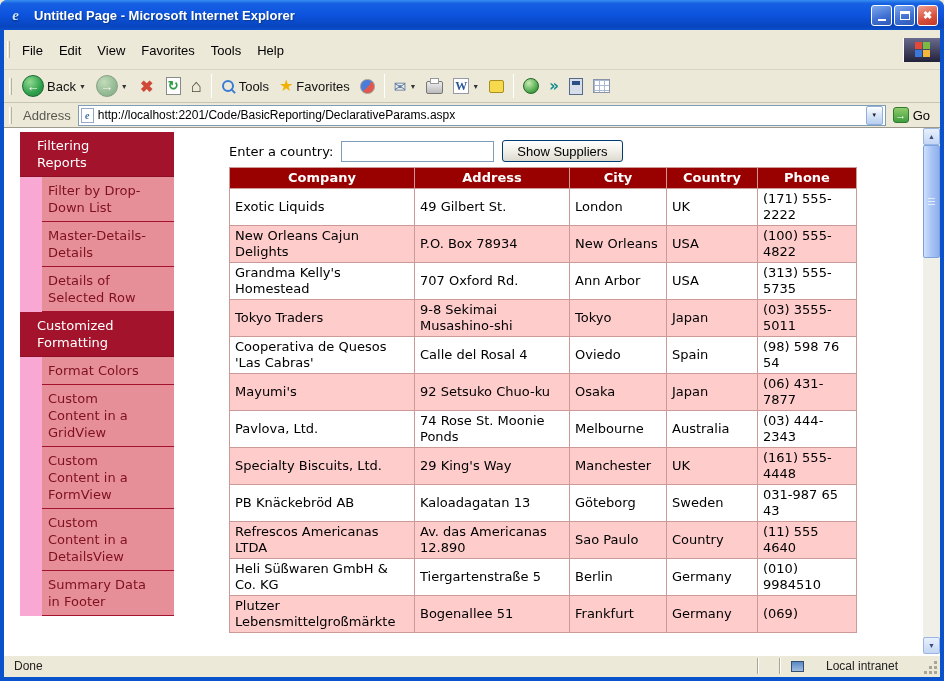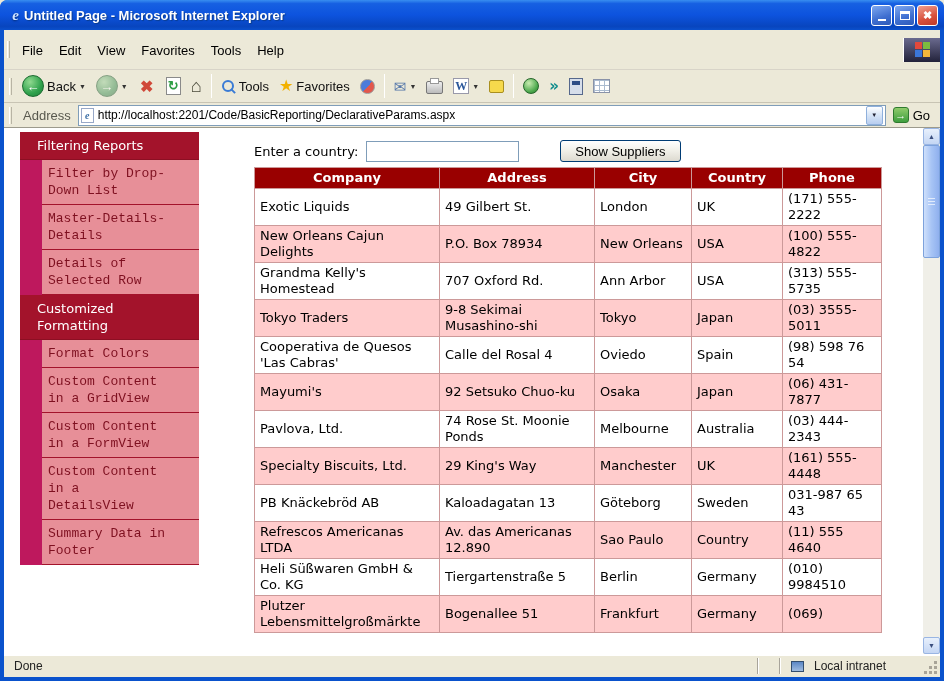--- a/index.html
+++ b/index.html
@@ -5,21 +5,21 @@
   *{box-sizing:border-box;}
   html,body{margin:0;padding:0;}
   body{width:944px;height:681px;overflow:hidden;font-family:"Liberation Sans",sans-serif;background:#ECE9D8;}
 
   
   .window{width:944px;height:681px;background:#0A52CC;border-radius:8px 8px 0 0;display:flex;flex-direction:column;padding:0 4px 4px;}
   .titlebar{height:30px;flex:none;margin:0 -4px;border-radius:7px 7px 0 0;padding:0 6px 0 7px;display:flex;align-items:center;
     background:linear-gradient(180deg,#388EF0 0%,#1660E2 12%,#0D53DE 50%,#0845BE 88%,#0A50CC 100%);}
   .ie-icon{width:17px;height:17px;display:flex;align-items:center;justify-content:center;color:#CFE4FF;
     font:italic bold 15px "Liberation Serif",serif;text-shadow:0 1px 2px #032A70;}
-  .title-text{color:#fff;font-weight:bold;font-size:13px;margin-left:0;text-shadow:1px 1px 1px #0B3C8C;white-space:nowrap;}
+  .title-text{color:#fff;font-weight:bold;font-size:13px;margin-left:10px;text-shadow:1px 1px 1px #0B3C8C;white-space:nowrap;}
   .win-buttons{margin-left:auto;display:flex;gap:2px;}
   .win-btn{width:21px;height:21px;border-radius:3px;border:1px solid #fff;display:flex;align-items:center;justify-content:center;color:#fff;}
   .win-btn.minb,.win-btn.maxb{background:linear-gradient(160deg,#7EA8F0,#3E6ED0 60%,#2E5AB8);}
   .win-btn.closeb{background:linear-gradient(160deg,#F0A090,#D8503C 60%,#C03A28);font-size:11px;font-weight:bold;}
   .min-glyph{width:8px;height:2px;background:#fff;margin-top:9px;}
   .max-glyph{width:10px;height:9px;border:1px solid #fff;border-top:3px solid #fff;}
 
   .frame-body{flex:1;min-height:0;background:#ECE9D8;display:flex;flex-direction:column;}
 
   
@@ -68,31 +68,31 @@
     font:italic bold 10px "Liberation Serif",serif;color:#3A6EA5;}
   .addr-url{flex:1;font-size:12px;color:#000000;white-space:nowrap;overflow:hidden;}
   .addr-dd{flex:none;width:17px;height:19px;background:linear-gradient(#FDFEFF,#D6E4F6 50%,#B8CEF0);border:1px solid #8FB0DC;border-radius:2px;
     display:flex;align-items:center;justify-content:center;font-size:6px;color:#223;}
   .go-btn{display:flex;align-items:center;gap:4px;background:none;border:none;font:13px "Liberation Sans",sans-serif;padding:0 6px 0 3px;}
   .go-icon{width:16px;height:16px;background:linear-gradient(#8FCB6B,#3E9E3E);border:1px solid #2E7A2E;border-radius:3px;color:#fff;
     display:flex;align-items:center;justify-content:center;font-weight:bold;font-size:11px;}
 
   
   .content{flex:1;min-height:0;position:relative;background:#fff;display:flex;overflow:hidden;}
-  .sidebar{flex:none;width:179px;margin:4px 0 0 16px;font:13px "DejaVu Sans",sans-serif;line-height:17px;align-self:flex-start;}
+  .sidebar{flex:none;width:154px;margin:4px 0 0 16px;font:13px "DejaVu Sans",sans-serif;line-height:17px;align-self:flex-start;}
   .sb-header{background:#A3132B;color:#fff;padding:5px 40px 5px 17px;border-bottom:1px solid #8C0F23;}
-  .sb-item-wrap{background:#be185d;padding-left:22px;font-family:Liberation Mono, monospace;}
+  .sb-item-wrap{background:#f9a8d4;padding-left:22px;}
   .sb-item{background:#E78F98;color:#7E1020;padding:5px 28px 5px 6px;border-bottom:1px solid #A3132B;}
 
   .main{flex:none;width:627px;margin:12px 0 0 55px;font-family:"DejaVu Sans",sans-serif;}
   .page-heading{font-size:18px;font-weight:bold;color:#000;margin:0 0 24px;}
   .form-row{display:flex;align-items:center;gap:8px;margin-bottom:5px;font-size:13px;color:#000;}
   .country-input{width:153px;height:21px;border:1px solid #7F9DB9;font:13px "DejaVu Sans",sans-serif;padding:1px 3px;}
   .xp-btn{height:22px;padding:0 14px;font:13px "Liberation Sans",sans-serif;color:#000;
-    background:linear-gradient(#FFFFFF,#F2F1EA 45%,#DDDAD0);border:1px solid #003C74;border-radius:3px;margin-left:33px;}
+    background:linear-gradient(#FFFFFF,#F2F1EA 45%,#DDDAD0);border:1px solid #003C74;border-radius:3px;}
 
   .grid{border-collapse:collapse;table-layout:fixed;width:627px;font:13px "DejaVu Sans",sans-serif;color:#000;}
   .c-company{width:185px}.c-address{width:155px}.c-city{width:97px}.c-country{width:91px}.c-phone{width:99px}
   .grid th{background:#990000;color:#fff;font-weight:bold;text-align:center;padding:2px 4px;line-height:16px;border:1px solid #CC9999;}
   .grid td{border:1px solid #CC9999;padding:2px 5px;line-height:16px;vertical-align:middle;background:#fff;overflow:hidden;}
   .grid tr.alt td{background:#FFCCCC;}
 
   
   .vscroll{position:absolute;top:0;right:0;width:17px;height:100%;background:#F0EFE8;display:flex;flex-direction:column;}
   .sb-btn{flex:none;height:17px;background:linear-gradient(#E8F0FC,#C4D6F4);border:1px solid #99B5E3;border-radius:2px;
@@ -102,21 +102,21 @@
   .sb-thumb::after{content:"";position:absolute;left:4px;right:4px;top:50%;height:8px;transform:translateY(-50%);
     background:repeating-linear-gradient(180deg,#FFFFFFAA 0 1px,transparent 1px 3px);}
   .sb-space{flex:1;}
 
   
   .statusbar{height:23px;flex:none;background:#ECE9D8;border-top:1px solid #fff;box-shadow:inset 0 1px 0 #fff;
     display:flex;align-items:center;font-size:12px;color:#222;padding:0 4px;position:relative;}
   .status-text{padding-left:6px;}
   .sb-flex{flex:1;}
   .etch{width:2px;height:16px;border-left:1px solid #A8A49A;border-right:1px solid #fff;margin:0 10px;}
-  .zone{width:145px;display:flex;align-items:center;gap:10px;}
+  .zone{width:145px;display:flex;align-items:center;gap:22px;}
   .zone-ic{width:13px;height:11px;background:linear-gradient(#5B87C5,#9FBCE0);border:1px solid #334E6E;}
   .grip-corner{position:absolute;right:0;bottom:0;width:15px;height:15px;}
   .grip-corner::after{content:"";position:absolute;right:3px;bottom:3px;width:3px;height:3px;background:#A8A498;
     box-shadow:-5px 0 0 #A8A498,0 -5px 0 #A8A498,-10px 0 0 #A8A498,0 -10px 0 #A8A498,-5px -5px 0 #A8A498;}
 </style>
 </head>
 <body>
 
 <div class="window">
 

